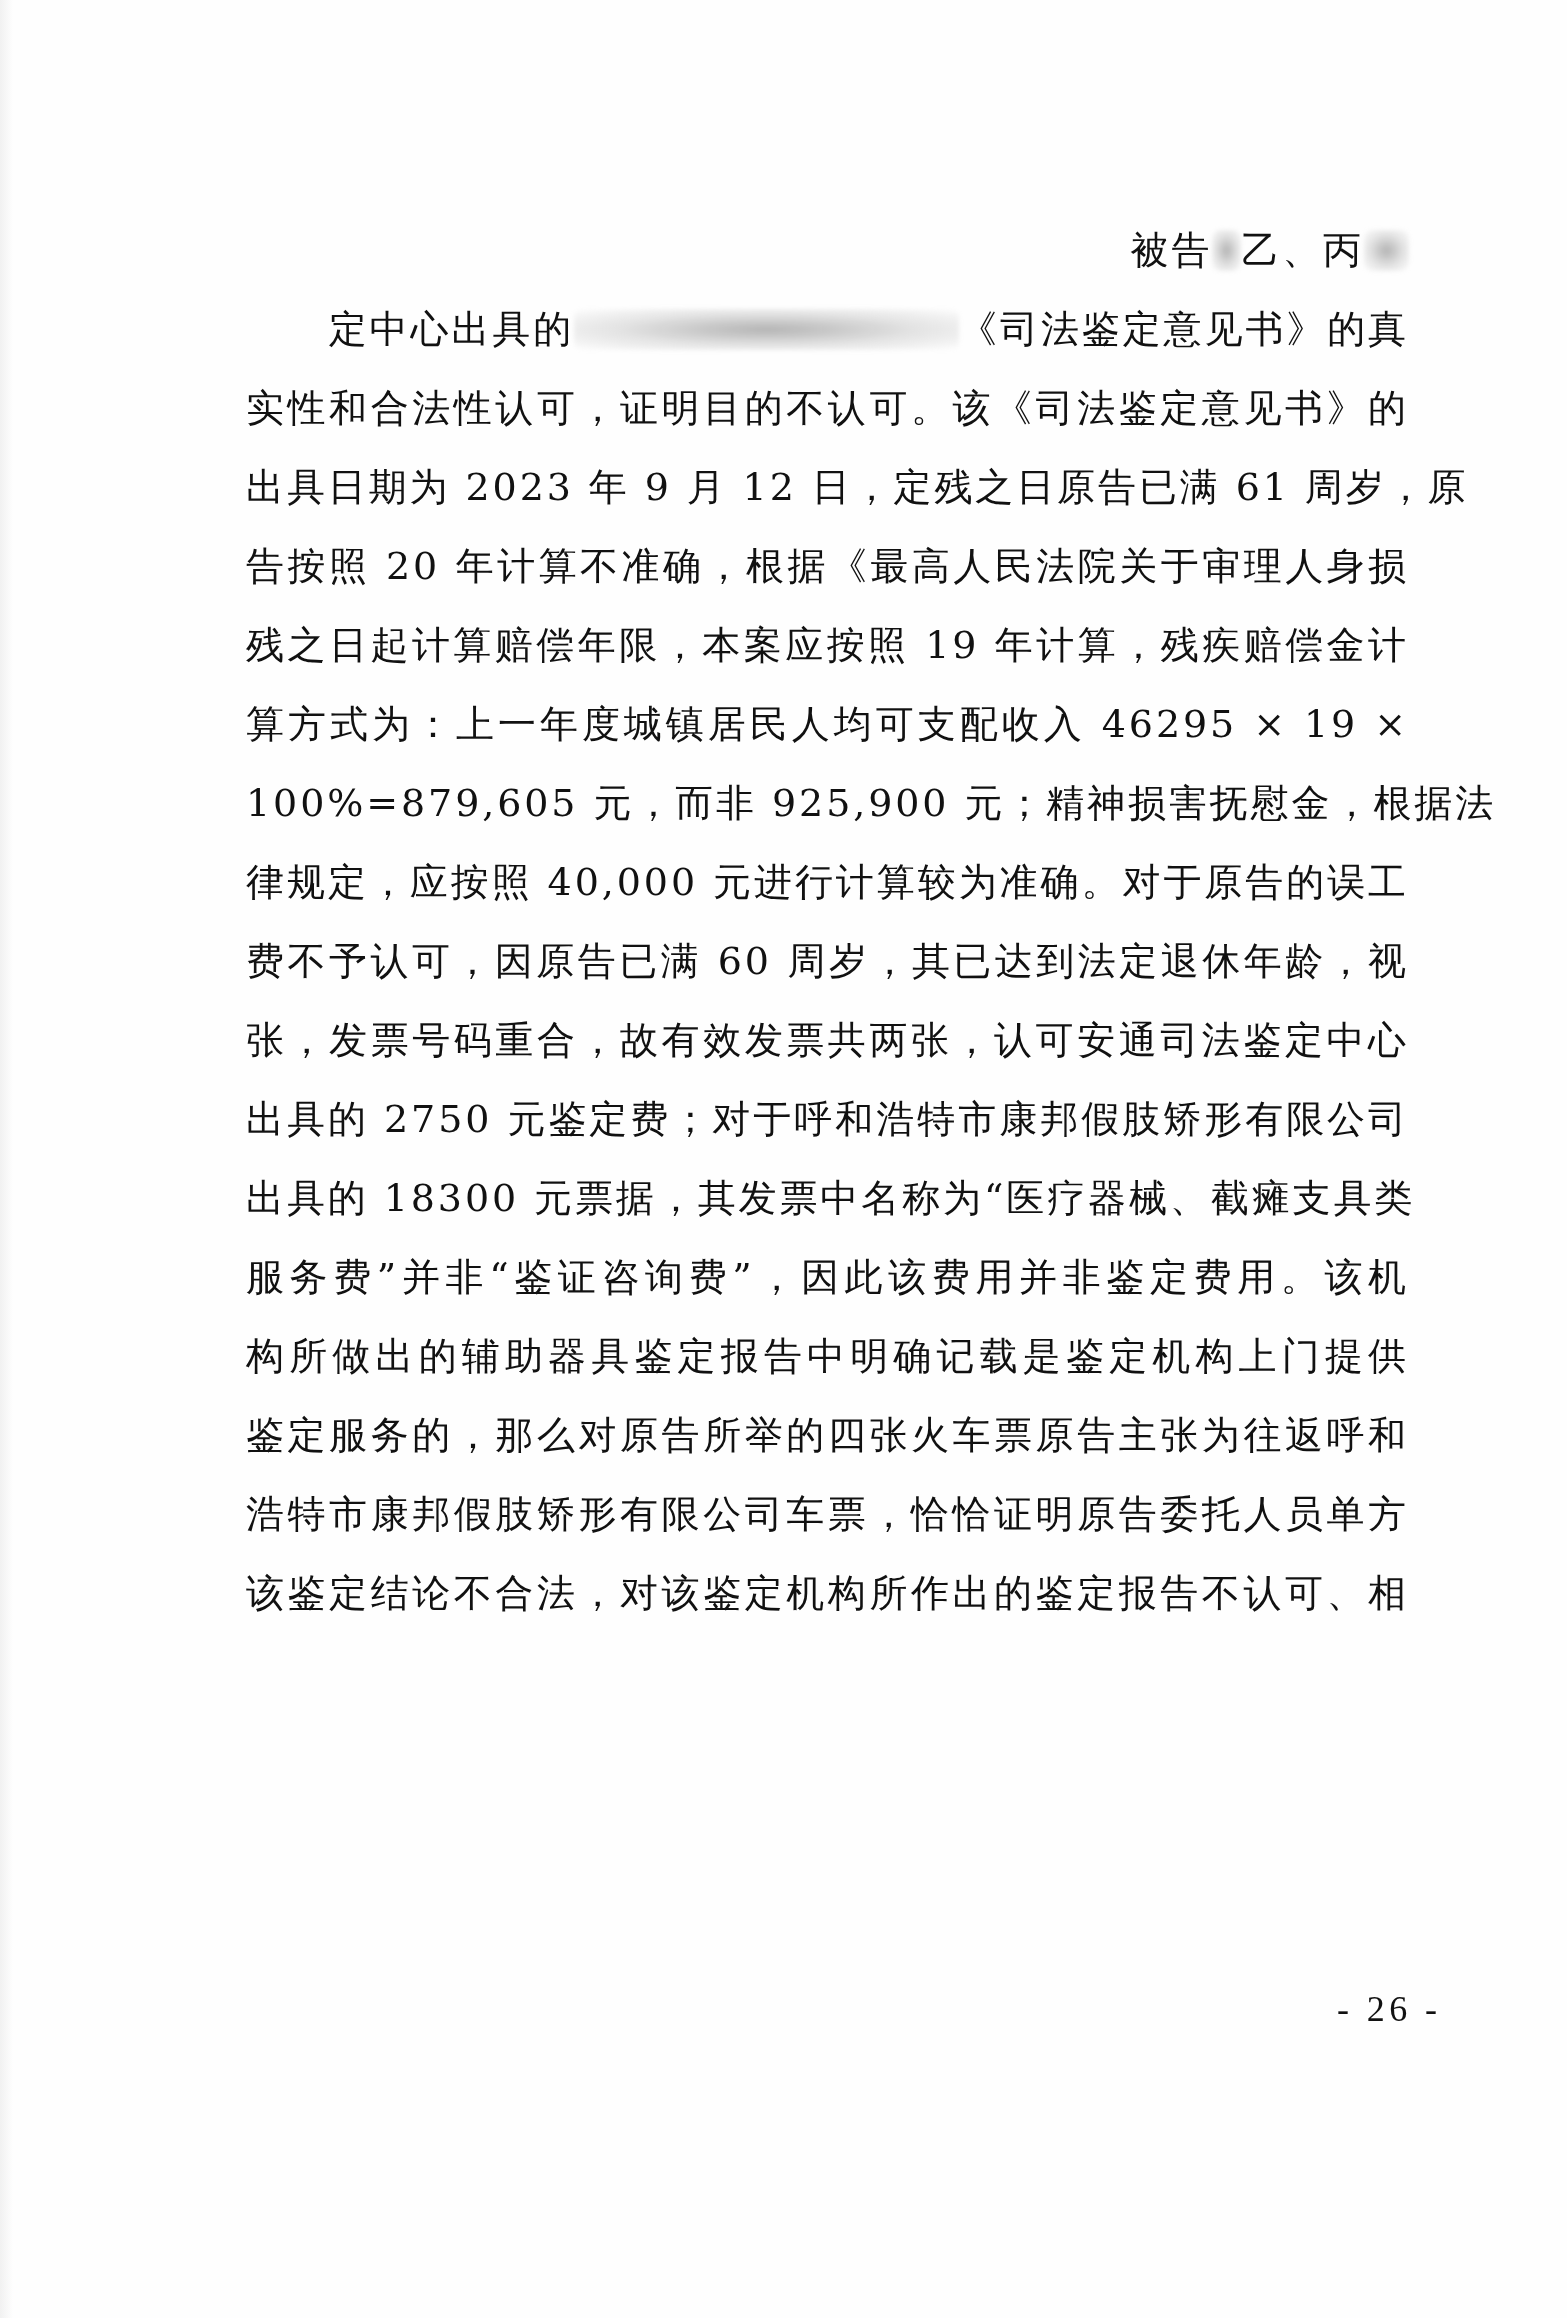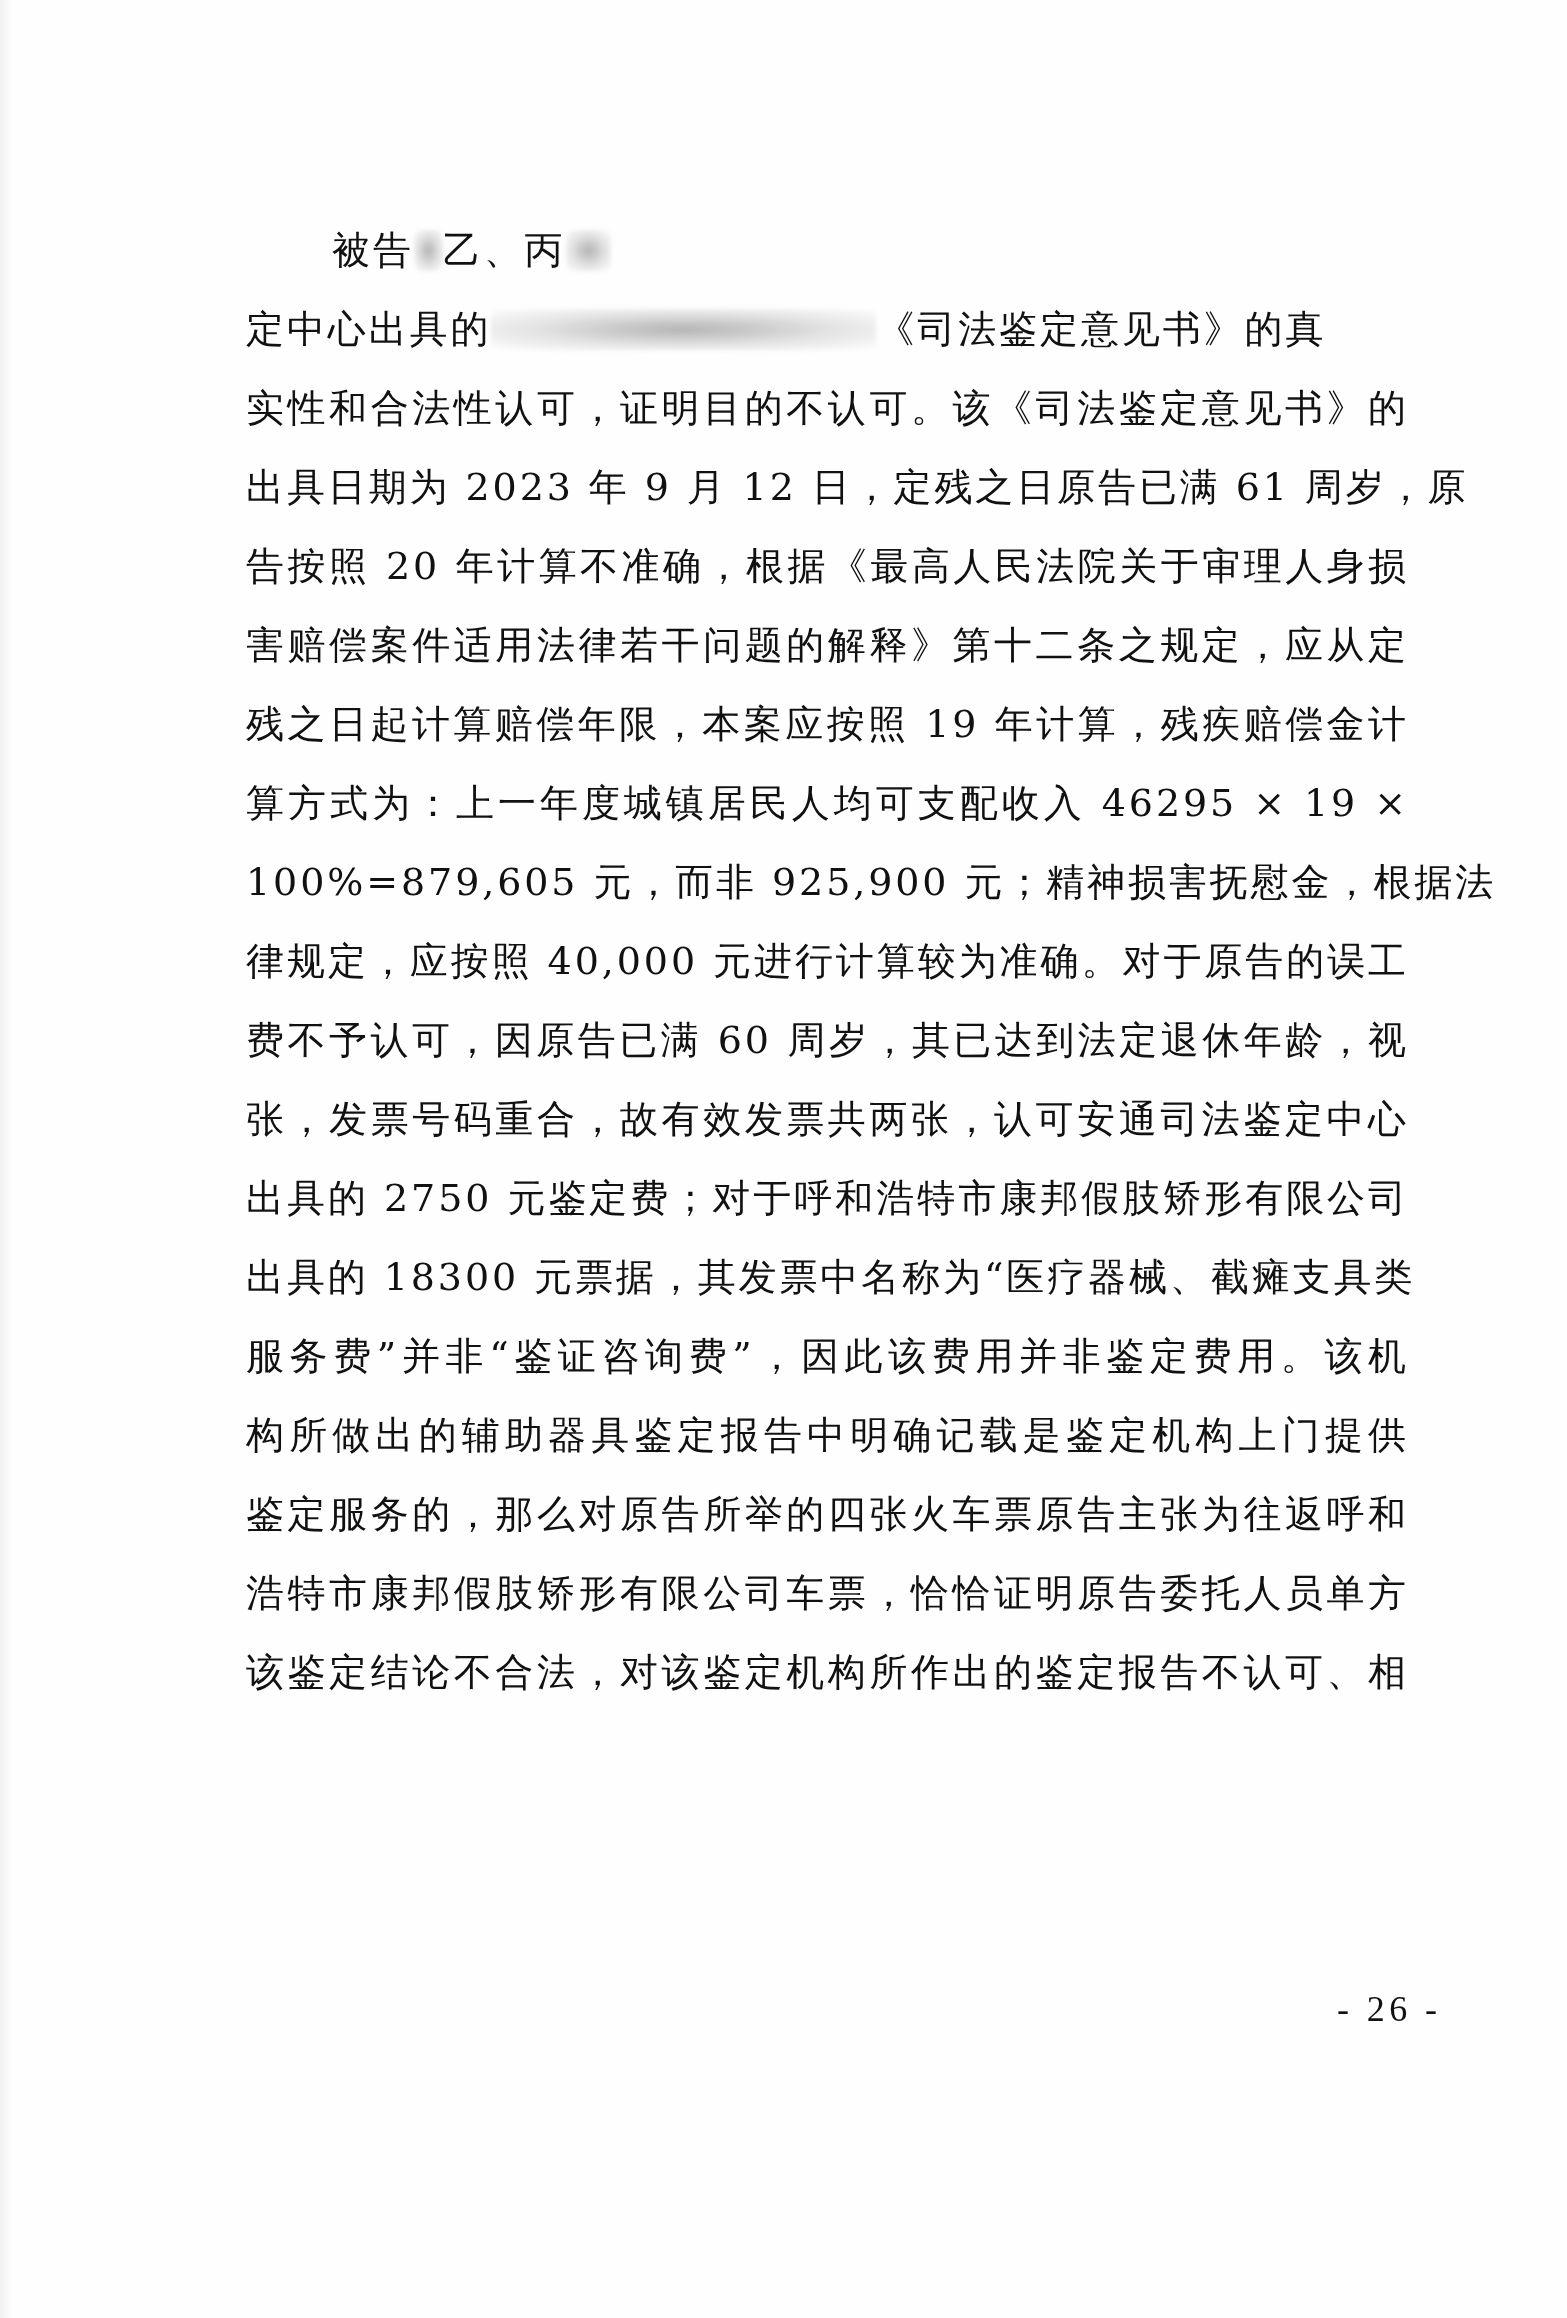--- a/index.html
+++ b/index.html
@@ -59,21 +59,21 @@
       background: radial-gradient(ellipse at center, rgba(120,120,120,0.55) 0%, rgba(180,180,180,0.35) 55%, rgba(255,255,255,0) 100%);
       filter: blur(2.2px);
       border-radius: 7.3px;
       vertical-align: middle;
       height: 41px;
     }
     .first-line-inner {
       display: flex;
       align-items: center;
       width: 100%;
-      justify-content: flex-start;
+      justify-content: flex-end;
     }
     .page-number {
       position: absolute;
       left: 1337px;
       top: 1988px;
       font-size: 36px;
       letter-spacing: 4.4px;
       font-family: Liberation Serif, serif;
     }
   </style>
@@ -102,23 +102,20 @@
     </div>
 
     <div class="line">
         <span class="t">实性和合法性认可，证明目的不认可。该《司法鉴定意见书》的</span>
       </div>
     <div class="line">
         <span class="t">出具日期为 2023 年 9 月 12 日，定残之日原告已满 61 周岁，原</span>
       </div>
     <div class="line">
         <span class="t">告按照 20 年计算不准确，根据《最高人民法院关于审理人身损</span>
-      </div>
-    <div class="line">
-        <span class="t">害赔偿案件适用法律若干问题的解释》第十二条之规定，应从定</span>
       </div>
     <div class="line">
         <span class="t">残之日起计算赔偿年限，本案应按照 19 年计算，残疾赔偿金计</span>
       </div>
     <div class="line">
         <span class="t">算方式为：上一年度城镇居民人均可支配收入 46295 × 19 ×</span>
       </div>
     <div class="line">
         <span class="t">100%=879,605 元，而非 925,900 元；精神损害抚慰金，根据法</span>
       </div>

